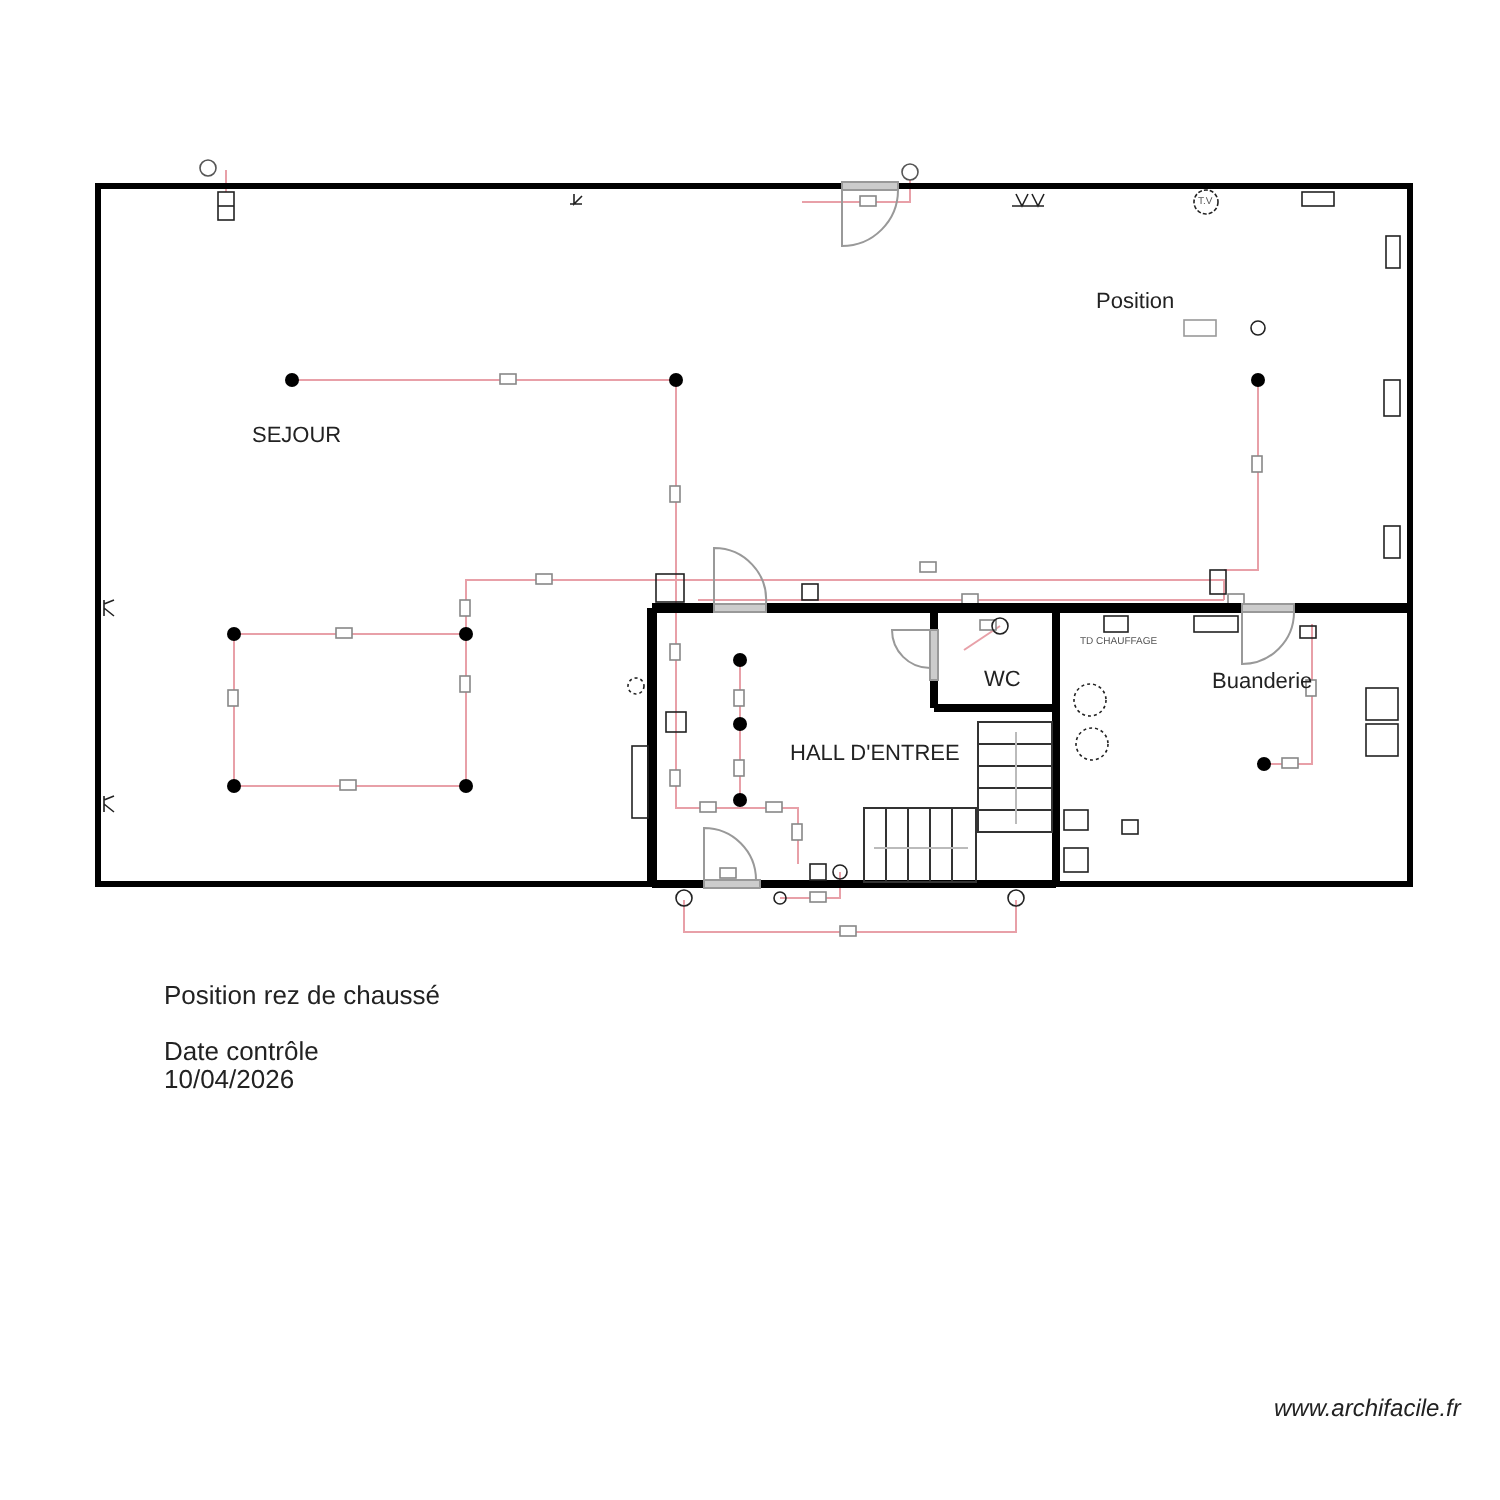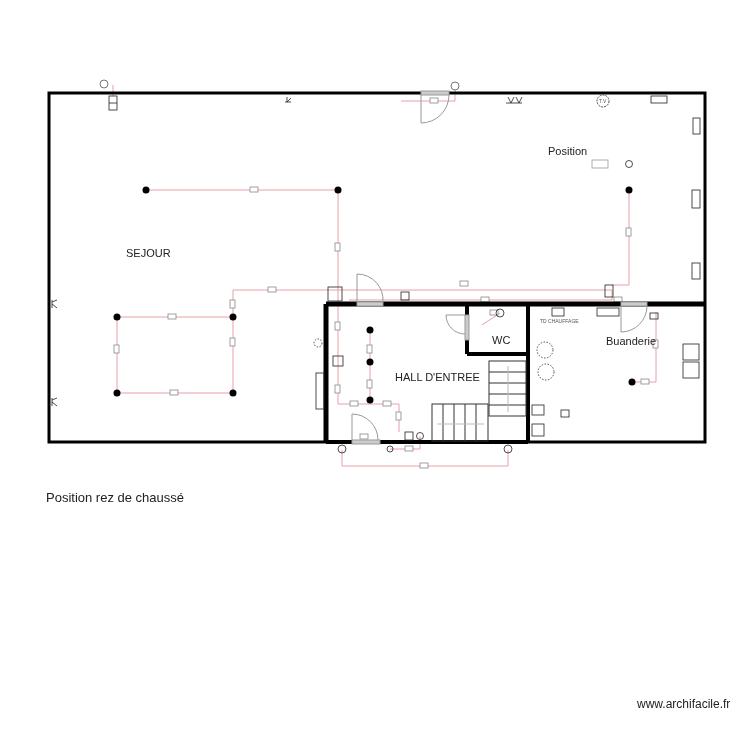--- a/index.html
+++ b/index.html
@@ -1,22 +1,22 @@
 <!DOCTYPE html>
 <html><head>
 <meta charset="utf-8">
 <style>
   html, body { margin:0; padding:0; background:#ffffff; }
   body { width:750px; height:750px; position:relative; overflow:hidden; font-family:"Liberation Sans", sans-serif; }
   svg.plan { position:absolute; left:0; top:0; }
   .room-label { position:absolute; font-size:11px; color:#222; white-space:nowrap; }
   .info { position:absolute; left:46px; top:491px; font-size:13px; color:#222; line-height:14px; }
-  .info .block { margin-bottom:14px; }
+  .info .block { margin-bottom:14px;margin-left:36px; }
   .info .line { display:block; }
-  .site { position:absolute; left:637px; top:697px; font-size:12px; color:#222; }
+  .site { position:absolute; left:637px; top:697px; font-size:12px; color:#222;font-style:italic; }
   .tiny { position:absolute; font-size:5px; color:#555; }
 </style>
 </head>
 <body>
 
 <svg class="plan" width="750" height="750" viewBox="0 0 750 750">
 
   <g stroke="#e8a0a8" stroke-width="1" fill="none">
     <polyline points="146,190 338,190 338,290 612,290 612,300"></polyline>
     <polyline points="629,190 629,285 612,285"></polyline>
@@ -148,28 +148,32 @@
     <circle cx="420" cy="436" r="3.5"></circle>
     <rect x="405" y="432" width="8" height="8"></rect>
     <circle cx="390" cy="449" r="3"></circle>
     <circle cx="500" cy="313" r="4"></circle>
     <rect x="328" y="287" width="14" height="14"></rect>
     <rect x="401" y="292" width="8" height="8"></rect>
     <rect x="605" y="285" width="8" height="12"></rect>
   </g>
 </svg>
 
-<div class="room-label" style="left:126px;top:212px;margin-top:35px;">SEJOUR</div>
+<div class="room-label" style="left:126px;top:212px;">SEJOUR</div>
 <div class="room-label" style="left:548px;top:145px;">Position</div>
 <div class="room-label" style="left:492px;top:334px;">WC</div>
 <div class="room-label" style="left:395px;top:371px;">HALL D'ENTREE</div>
 <div class="room-label" style="left:606px;top:335px;">Buanderie</div>
 
 <div class="tiny" style="left:540px;top:318px;">TD CHAUFFAGE</div>
 <div class="tiny" style="left:599px;top:98px;">T.V</div>
 
 <div class="info">
   <div class="block">
     <span class="line">Position rez de chaussé</span>
   </div>
+  <div class="block">
+    <span class="line">Date contrôle</span>
+    <span class="line">10/04/2026</span>
+  </div>
 </div>
 
 <div class="site">www.archifacile.fr</div>
 
 </body></html>

